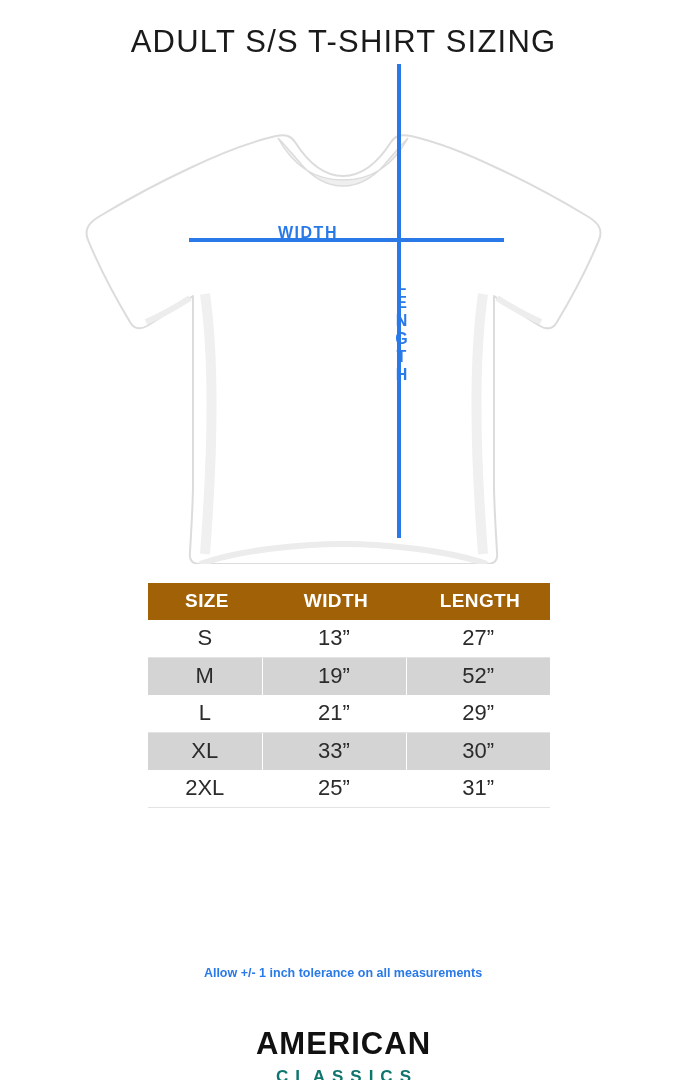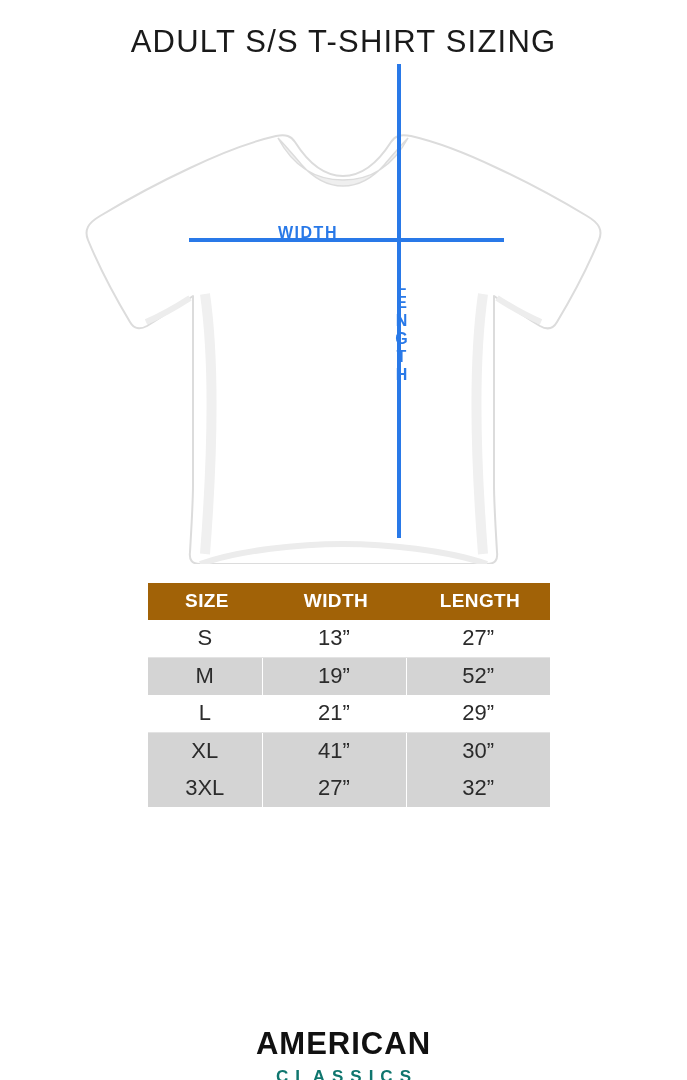--- a/index.html
+++ b/index.html
@@ -214,31 +214,32 @@
           <td>19”</td>
           <td>52”</td>
         </tr>
         <tr class="odd">
           <td>L</td>
           <td>21”</td>
           <td>29”</td>
         </tr>
         <tr class="even">
           <td>XL</td>
-          <td>41”</td>
+          <td>33”</td>
           <td>30”</td>
         </tr>
-        <tr class="even">
-          <td>3XL</td>
-          <td>27”</td>
-          <td>32”</td>
+        <tr class="odd">
+          <td>2XL</td>
+          <td>25”</td>
+          <td>31”</td>
         </tr>
       </tbody>
     </table>
 
+    <div class="tolerance">Allow +/- 1 inch tolerance on all measurements</div>
   </div>
 
   <div class="brand">
     <div class="brand-main">AMERICAN</div>
     <div class="brand-sub">CLASSICS</div>
   </div>
 
 </div>
 
 </body></html>

